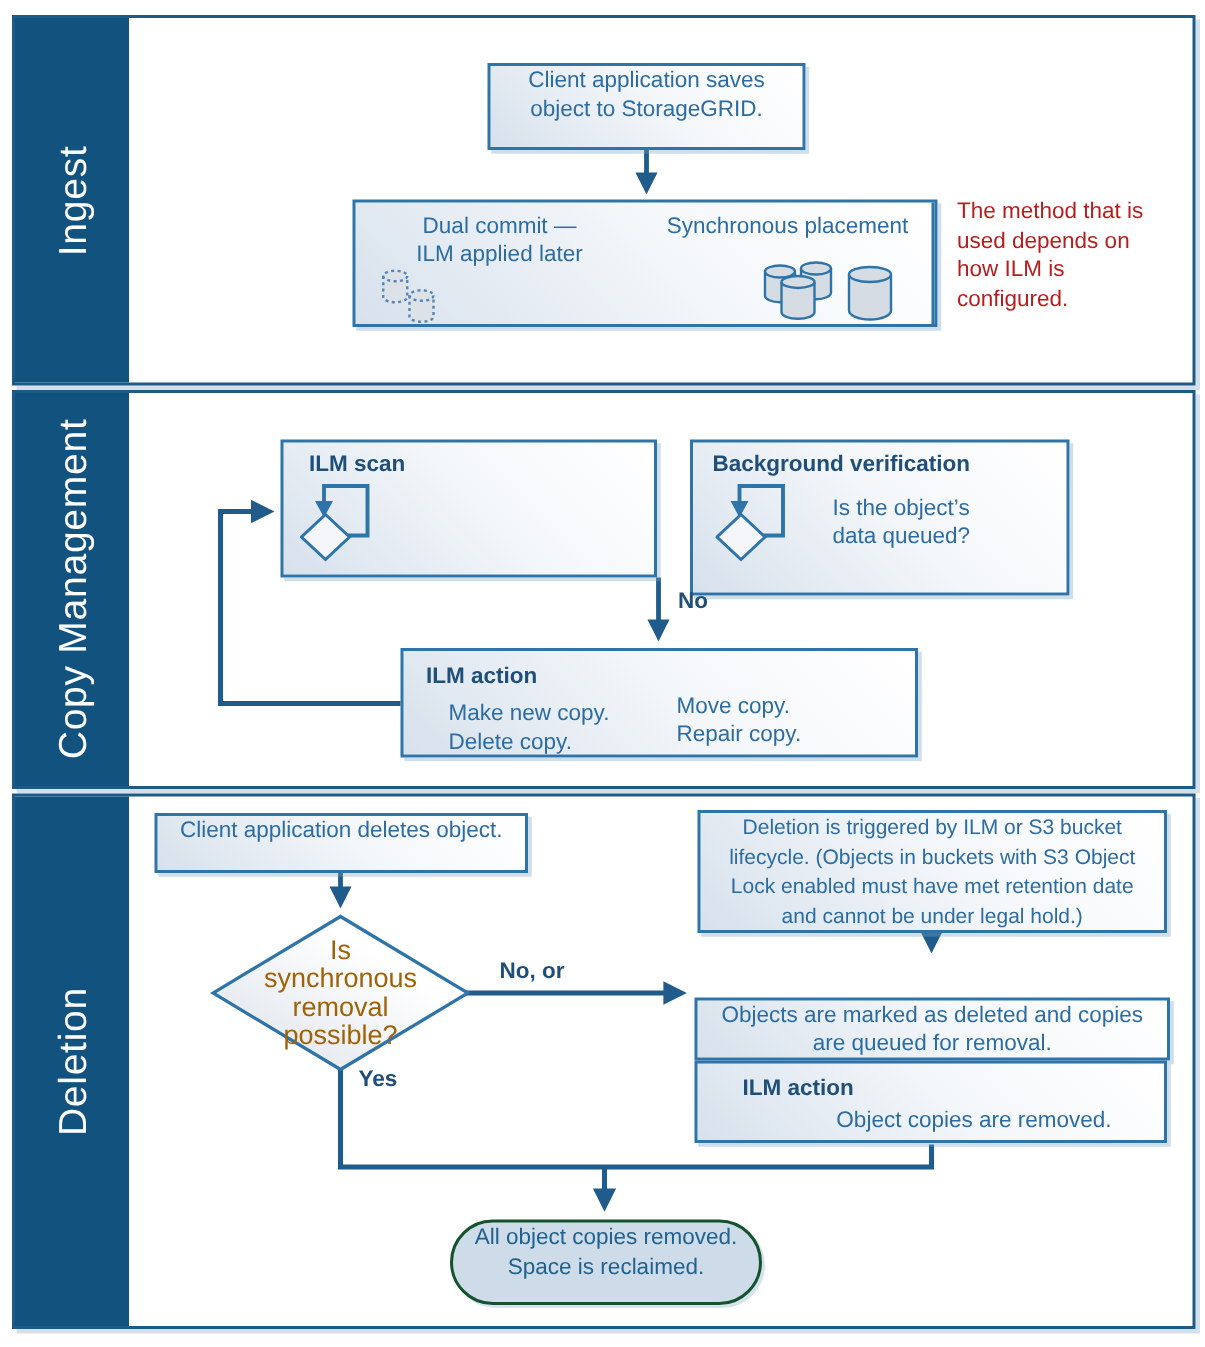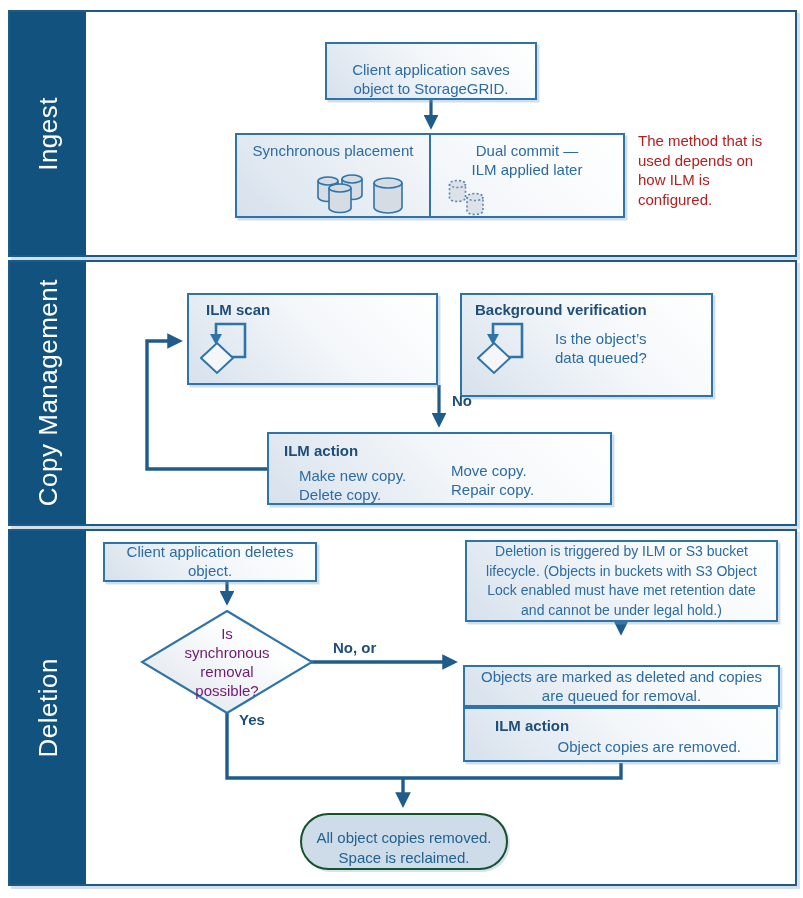--- a/index.html
+++ b/index.html
@@ -15,38 +15,38 @@
   .row3 { top:529px; width:789px; height:357px; }
   .side { position:absolute; left:0; top:0; bottom:0; width:76px; background:#11527f;
           display:flex; align-items:center; justify-content:center; }
   .side-label { writing-mode:vertical-rl; transform:rotate(180deg); color:#ffffff;
                 font-size:26px; letter-spacing:.5px; white-space:nowrap; }
 
   
   .fbox { position:absolute; border:2px solid #2e74a8;
           background:linear-gradient(45deg,#d7e1ec 0%,#f4f7fa 55%,#ffffff 100%);
           box-shadow:2.5px 2.5px 0 rgba(120,160,195,.35); z-index:3; }
-  .center { display:flex; align-items:flex-end; justify-content:center; text-align:center; }
+  .center { display:flex; align-items:flex-start; justify-content:center; text-align:center; }
   .ml { white-space:pre-line; }
   .body-text { color:#2b6ca3; font-size:15px; line-height:19px; }
   .bold-label { color:#1f4e79; font-weight:bold; font-size:15px; }
   .abs { position:absolute; }
   .note { color:#b91c1c; font-size:15px; line-height:19.5px; }
 
   .overlay { position:absolute; left:0; top:0; z-index:2; pointer-events:none; }
   .icon-svg { position:absolute; z-index:4; }
 
   .two-cell { display:flex; }
   .cell { position:relative; flex:1; }
   .cell-left { border-right:2px solid #2e74a8; }
   .cell-title { padding-top:6px; text-align:center; }
 
   .stadium { border-radius:29px; background:#cedce9; border:2px solid #14532d;
              box-shadow:2px 2px 0 rgba(120,160,195,.3); color:#21618f; }
-  .diamond-text { color:#701a75; font-size:15px; line-height:19px; text-align:center; z-index:3; }
+  .diamond-text { color:#a16207; font-size:18px; line-height:19px; text-align:center; z-index:3; }
   .floating { position:absolute; z-index:5; }
 </style>
 </head>
 <body>
 
 <div class="page">
 
   <div class="row row1">
     <div class="side">
       <div class="side-label">Ingest</div>
@@ -81,47 +81,47 @@
       <path d="M403,778 V804" stroke-width="3.4" marker-end="url(#ah)"></path>
     </g>
   </svg>
 
   <div class="fbox center" style="left:325px; top:42px; width:212px; height:58px;">
     <div class="body-text ml">Client application saves
 object to StorageGRID.</div>
   </div>
 
   <div class="fbox two-cell" style="left:235px; top:133px; width:390px; height:85px;">
+    <div class="cell">
+      <div class="cell-title body-text ml">Dual commit —
+ILM applied later</div>
+      <svg class="icon-svg" style="left:16px; top:44px;" width="42" height="40" viewBox="0 0 42 40">
+        <g stroke="#5585b5" stroke-width="1.6" stroke-dasharray="2 2.2" fill="#dde1e8">
+          <path d="M2.5,5 V19 A8,3.5 0 0 0 18.5,19 V5"></path>
+            <ellipse cx="10.5" cy="5" rx="8" ry="3.5"></ellipse>
+          <path d="M20,18 V32 A8,3.5 0 0 0 36,32 V18"></path>
+            <ellipse cx="28" cy="18" rx="8" ry="3.5"></ellipse>
+        </g>
+      </svg>
+    </div>
     <div class="cell cell-left">
       <div class="cell-title body-text">Synchronous placement</div>
       <svg class="icon-svg" style="left:75px; top:37px;" width="95" height="46" viewBox="0 0 95 46">
         <g stroke="#2e74a8" stroke-width="1.6" fill="#d6dce4">
           <path d="M6,9 V25 A10,4.5 0 0 0 26,25 V9"></path>
             <ellipse cx="16" cy="9" rx="10" ry="4"></ellipse>
           <path d="M30,7 V23 A10,4.5 0 0 0 50,23 V7"></path>
             <ellipse cx="40" cy="7" rx="10" ry="4"></ellipse>
           <path d="M17,16 V36 A11,4.5 0 0 0 39,36 V16"></path>
             <ellipse cx="28" cy="16" rx="11" ry="4"></ellipse>
           <path d="M62,11 V35 A14,6 0 0 0 90,35 V11"></path>
             <ellipse cx="76" cy="11" rx="14" ry="5"></ellipse>
         </g>
       </svg>
     </div>
-    <div class="cell">
-      <div class="cell-title body-text ml">Dual commit —
-ILM applied later</div>
-      <svg class="icon-svg" style="left:16px; top:44px;" width="42" height="40" viewBox="0 0 42 40">
-        <g stroke="#5585b5" stroke-width="1.6" stroke-dasharray="2 2.2" fill="#dde1e8">
-          <path d="M2.5,5 V19 A8,3.5 0 0 0 18.5,19 V5"></path>
-            <ellipse cx="10.5" cy="5" rx="8" ry="3.5"></ellipse>
-          <path d="M20,18 V32 A8,3.5 0 0 0 36,32 V18"></path>
-            <ellipse cx="28" cy="18" rx="8" ry="3.5"></ellipse>
-        </g>
-      </svg>
-    </div>
   </div>
 
   <div class="abs note ml" style="left:638px; top:131px; width:158px; z-index:3;">The method that is
 used depends on
 how ILM is
 configured.</div>
 
   <div class="fbox" style="left:187px; top:293px; width:251px; height:92px;">
     <div class="abs bold-label" style="left:17px; top:6px;">ILM scan</div>
     <svg class="icon-svg" style="left:11px; top:23px;" width="52" height="58" viewBox="0 0 52 58">
@@ -145,21 +145,21 @@
   <div class="floating bold-label" style="left:452px; top:392px;">No</div>
 
   <div class="fbox" style="left:267px; top:432px; width:345px; height:73px;">
     <div class="abs bold-label" style="left:15px; top:8px;">ILM action</div>
     <div class="abs body-text ml" style="left:182px; top:27px;">Move copy.
 Repair copy.</div>
     <div class="abs body-text ml" style="left:30px; top:32px;">Make new copy.
 Delete copy.</div>
   </div>
 
-  <div class="fbox center" style="left:103px; top:542px; width:214px; height:40px;">
+  <div class="fbox center" style="left:103px; top:542px; width:249px; height:40px;">
     <div class="body-text">Client application deletes object.</div>
   </div>
 
   <svg class="abs" style="left:140px; top:609px; z-index:3;" width="174" height="106" viewBox="0 0 174 106">
     <defs>
       <linearGradient id="dg" x1="0" y1="1" x2="1" y2="0">
         <stop offset="0" stop-color="#dbe2ea"></stop>
         <stop offset="0.7" stop-color="#ffffff"></stop>
       </linearGradient>
     </defs>

